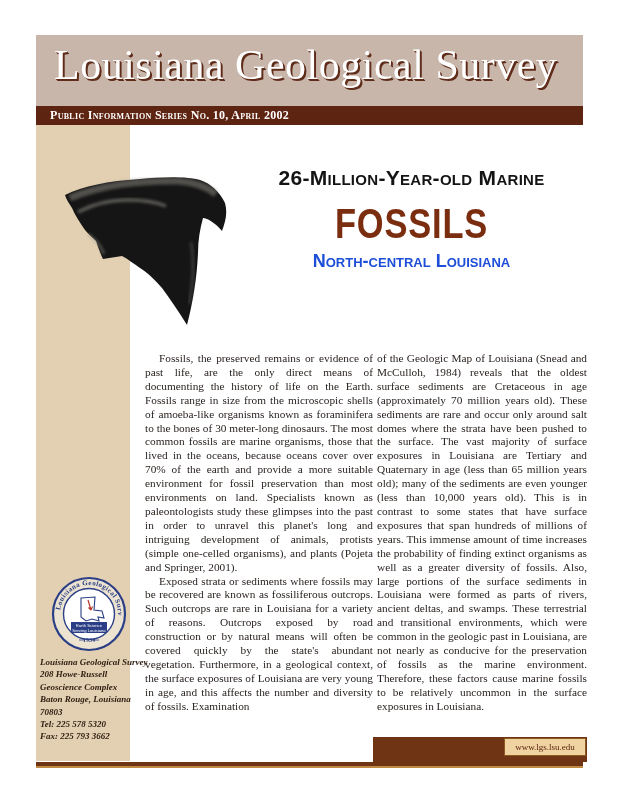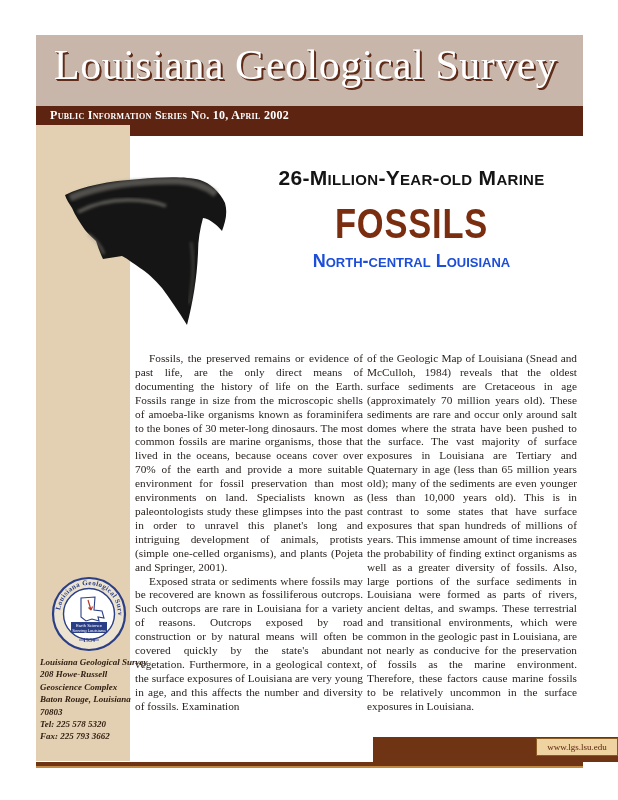--- a/index.html
+++ b/index.html
@@ -7,21 +7,21 @@
   .page{position:relative;width:618px;height:800px;background:#ffffff;overflow:hidden;}
 
   
   .banner{position:absolute;left:36px;top:35px;width:547px;height:71px;background:#c9b6ab;}
   .banner-title{
     position:absolute;left:18px;top:6px;width:520px;
     font-family:"Liberation Serif", serif;
     font-size:42px;color:#ffffff;letter-spacing:0.5px;white-space:nowrap;
     text-shadow:2px 2px 0 #5f2c19, 1px 1px 0 #5f2c19;
   }
-  .infobar{position:absolute;left:36px;top:106px;width:547px;height:30px;background:#5e2412;}
+  .infobar{position:absolute;left:36px;top:106px;width:547px;height:19px;background:#5e2412;}
   .infobar-text{
     position:absolute;left:14px;top:2px;
     font-family:"Liberation Serif", serif;font-variant:small-caps;font-weight:bold;
     font-size:12px;color:#ffffff;letter-spacing:0.3px;white-space:nowrap;
   }
 
   
   .sidebar{position:absolute;left:36px;top:125px;width:94px;height:636px;background:#e3d0b2;}
   .tooth{position:absolute;left:48px;top:172px;width:185px;height:158px;}
   .seal{position:absolute;left:51px;top:576px;width:76px;height:76px;}
@@ -53,30 +53,30 @@
     font-family:"Liberation Sans", sans-serif;font-weight:bold;font-variant:small-caps;
     font-size:18px;color:#1d4ed8;white-space:nowrap;
   }
   .byline{
     margin-top:12px;
     font-family:"Liberation Serif", serif;font-style:italic;
     font-size:8.5px;color:#1d1d1d;white-space:nowrap;
   }
 
   
-  .columns{position:absolute;left:135px;top:352px;width:448px;display:flex;gap:4px;}
+  .columns{position:absolute;left:145px;top:352px;width:448px;display:flex;gap:4px;}
   .col{font-family:"Liberation Serif", serif;font-size:11.3px;line-height:13.9px;
        color:#2a2320;text-align:justify;}
   .col-left{width:228px;}
   .col-right{width:210px;}
   .col p{margin:0;}
   .col p.indent{text-indent:14px;}
 
   
-  .footer-box{position:absolute;left:373px;top:737px;width:246px;height:25px;background:#6f3413;}
+  .footer-box{position:absolute;left:373px;top:737px;width:214px;height:25px;background:#6f3413;}
   .url-box{
     position:absolute;right:1px;top:1px;width:80px;height:16px;
     background:#efd4a1;border:1px solid #8a5a20;
     display:flex;align-items:center;justify-content:center;
   }
   .url-text{font-family:"Liberation Serif", serif;font-size:9px;color:#5c2310;white-space:nowrap;}
   .footer-rule{
     position:absolute;left:36px;top:762px;width:547px;height:6px;
     background:linear-gradient(to bottom,#6f3413 0,#6f3413 4px,#c08a44 4px,#c08a44 6px);
   }

